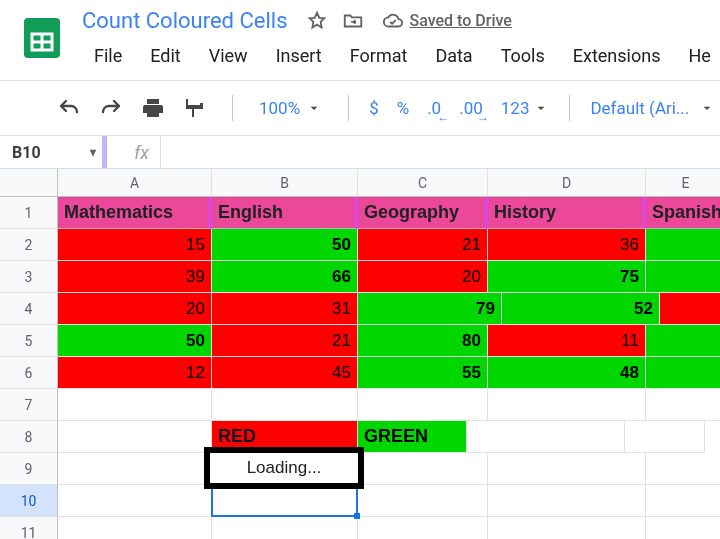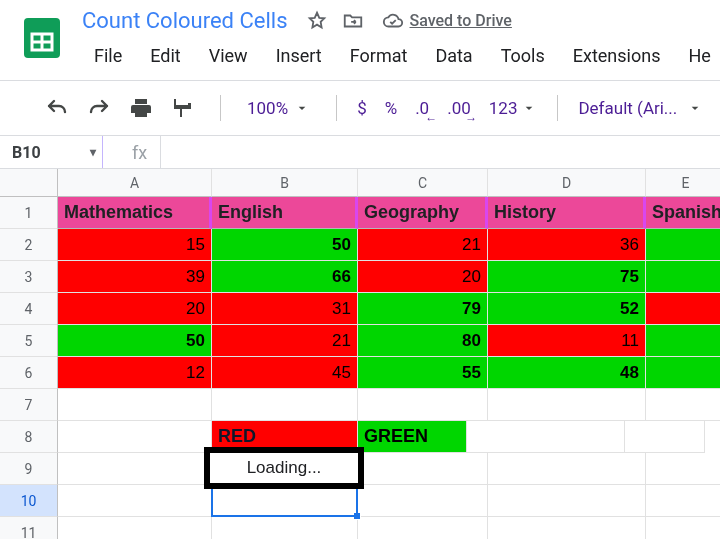--- a/index.html
+++ b/index.html
@@ -30,24 +30,24 @@
   .doc-title { font-size: 22px; color: #3b82f6; padding-left: 2px; }
   .title-icons { display: flex; align-items: center; gap: 14px; color: #5f6368; margin-left: 8px; text-decoration: underline; }
   .title-icons .icon { width: 22px; height: 22px; display:flex; align-items:center; justify-content:center;}
   .saved { display: flex; align-items: center; gap: 6px; font-size: 16px; color: #5f6368; font-weight: 500; margin-left: 4px; }
   .menu-row { display: flex; gap: 0; padding-top: 8px; font-size: 18px; color: #202124; }
   .menu-row > div { padding: 4px 14px; cursor: pointer; }
   
   .sep { height: 1px; background: #dadce0; margin-top: 10px; }
   .toolbar {
     display: flex; align-items: center;
-    padding: 10px 0 10px 40px;
+    padding: 10px 0 10px 52px;
     gap: 8px;
     font-size: 17px;
-    color: #4c1d95;
+    color: #3b82f6;
   }
   .toolbar .tbtn {
     width: 34px; height: 34px;
     display: flex; align-items: center; justify-content: center;
     color: #444746;
     border-radius: 4px;
   }
   .toolbar .vdiv {
     width: 1px; height: 26px; background: #c7c7c7; margin: 0 12px;
   }
@@ -63,22 +63,22 @@
   .namebox {
     width: 102px; height: 100%; display:flex; align-items:center;
     font-size: 16px; font-weight: 700; color:#3c4043; padding-left: 12px;
     position:relative;
   }
   .namebox .dd {
     position:absolute; right:6px; color:#5f6368; font-size:12px;
   }
   .fxcell {
     width: 58px; display:flex; align-items:center; justify-content:center;
-    border-left:1px solid #c4b5fd; height:100%;
-    color:#9aa0a6; font-size:18px;padding-left:16px;
+    border-left:5px solid #c4b5fd; height:100%;
+    font-style: italic; color:#9aa0a6; font-size:18px;padding-left:16px;
   }
   .fxinput { flex:1; height:100%; border-left:1px solid #dadce0;}
   
   .grid { display: flex; } 
   .rowheads { display:flex; flex-direction:column; }
   .corner { width:58px; height:28px; background:#f8f9fa; border-right:1px solid #c0c0c0; border-bottom:1px solid #c0c0c0; }
   .rowhead {
     width:58px; height:32px; background:#f8f9fa; border-right:1px solid #c0c0c0;
     border-bottom:1px solid #e1e1e1; display:flex; align-items:center; justify-content:center;
     font-size:14px; color:#5f6368;
@@ -283,21 +283,21 @@
     <div class="datarow">
       <div class="cell red" style="width:154px">39</div>
       <div class="cell green" style="width:146px">66</div>
       <div class="cell red" style="width:130px">20</div>
       <div class="cell green" style="width:158px">75</div>
       <div class="cell green" style="width:80px"></div>
     </div>
     <div class="datarow">
       <div class="cell red" style="width:154px">20</div>
       <div class="cell red" style="width:146px">31</div>
-      <div class="cell green" style="width:130px">79</div>
+      <div class="cell green" style="width:144px">79</div>
       <div class="cell green" style="width:158px">52</div>
       <div class="cell red" style="width:80px"></div>
     </div>
     <div class="datarow">
       <div class="cell green" style="width:154px">50</div>
       <div class="cell red" style="width:146px">21</div>
       <div class="cell green" style="width:130px">80</div>
       <div class="cell red" style="width:158px">11</div>
       <div class="cell green" style="width:80px"></div>
     </div>

